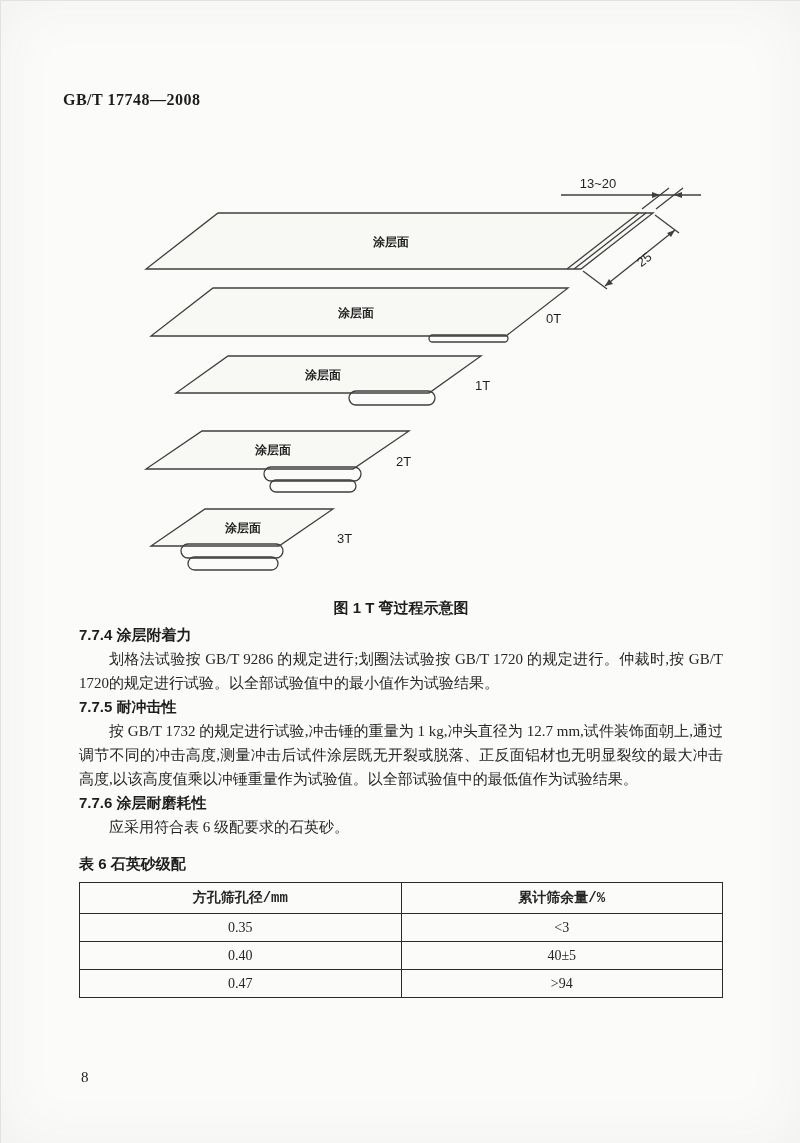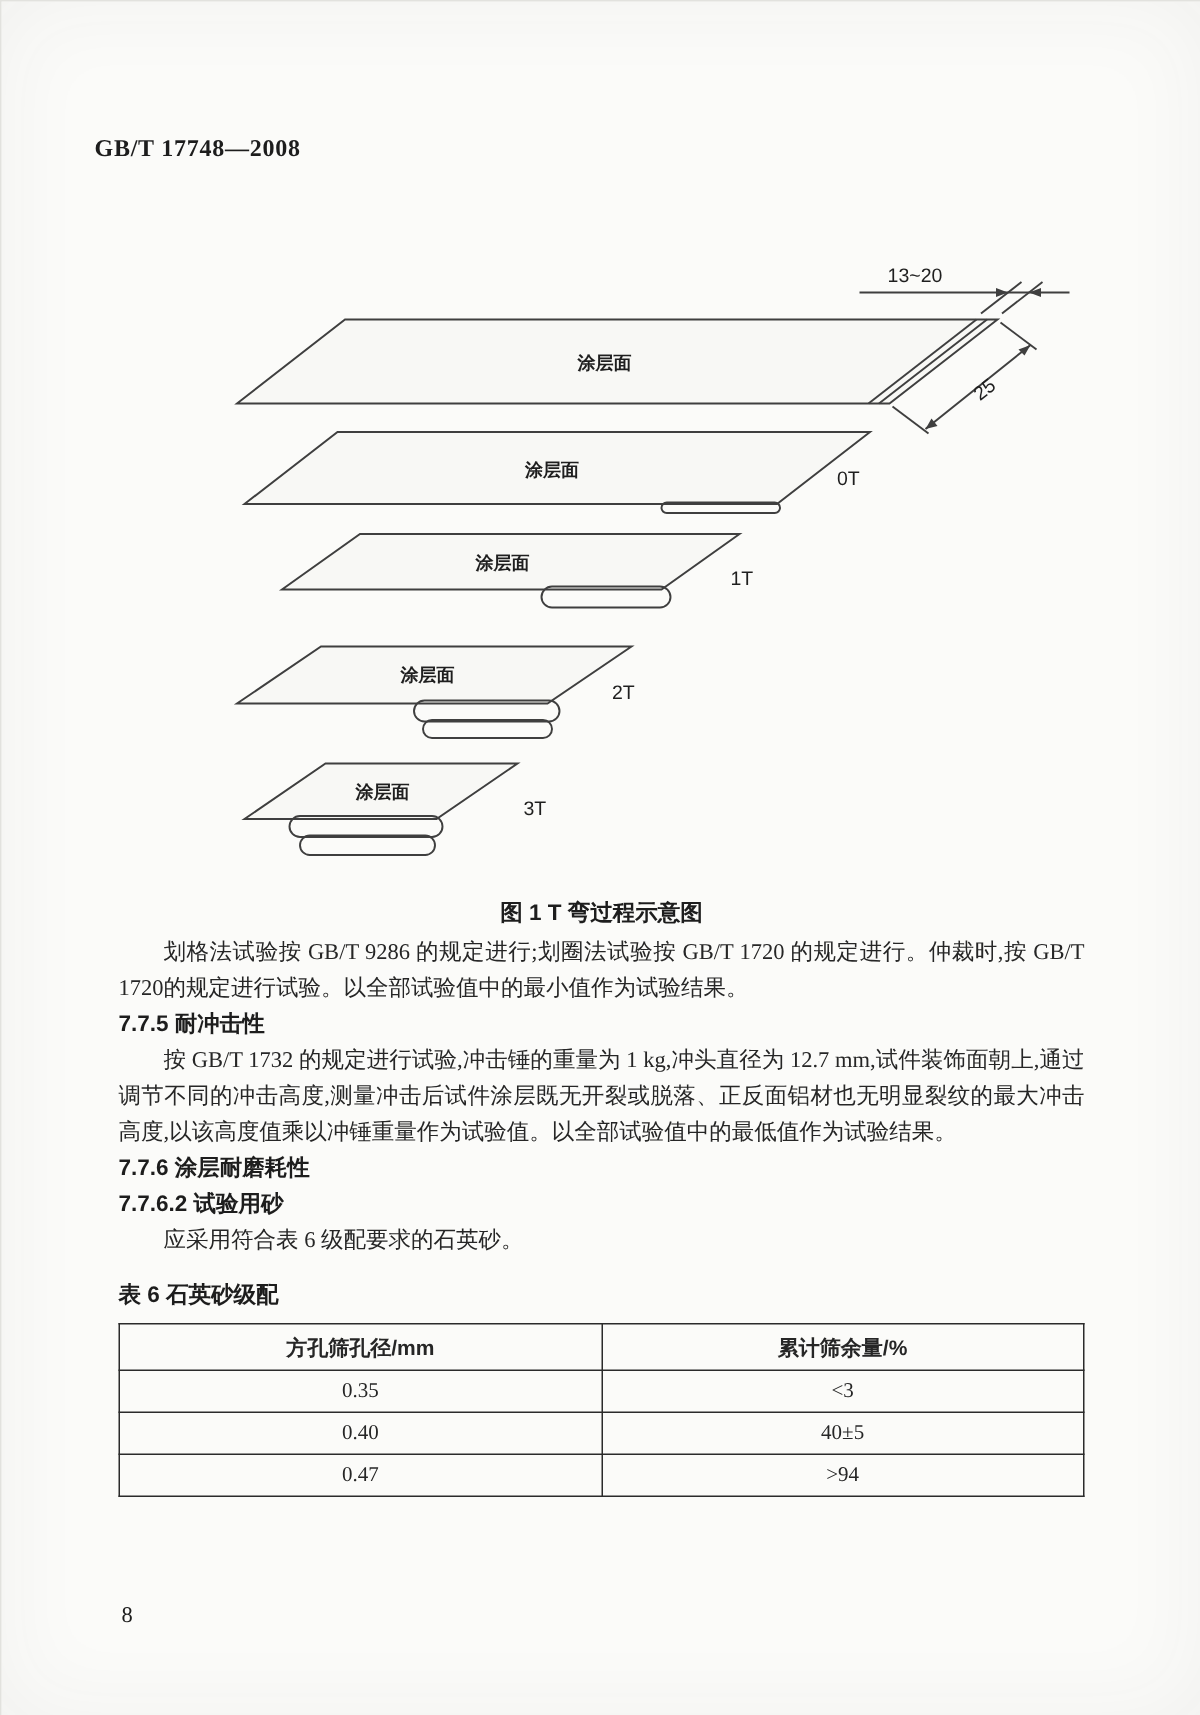--- a/index.html
+++ b/index.html
@@ -8,21 +8,21 @@
     background:#fbfbf9; overflow:hidden;
     font-family:"Liberation Serif", serif; color:#222;
     box-shadow: inset 0 0 60px rgba(60,60,50,0.05);
     border:1px solid #e2e2de;
   }
   .doc-header {
     position:absolute; left:62px; top:90px;
     font-family:"Liberation Serif", serif;
     font-weight:bold; font-size:16px; letter-spacing:0.5px; color:#1d1d1d;
   }
-  .figure-wrap { position:absolute; left:12px; top:160px; width:708px; height:442px; }
+  .figure-wrap { position:absolute; left:0; top:160px; width:708px; height:442px; }
   .figure-caption {
     position:absolute; left:0; top:598px; width:800px; text-align:center;
     font-family:"Liberation Sans", sans-serif; font-weight:bold; font-size:15px; color:#1d1d1d;
   }
   .content {
     position:absolute; left:78px; top:622px; width:644px;
     font-size:15px; line-height:24px; text-align:justify;
   }
   .sec-heading {
     font-family:"Liberation Sans", sans-serif;
@@ -34,21 +34,21 @@
     font-family:"Liberation Sans", sans-serif; font-weight:bold; font-size:15px;
     text-align:left; line-height:24px; margin-top:13px; color:#1d1d1d;
   }
   table.data {
     width:100%; border-collapse:collapse; margin-top:6px;
     font-size:14px; color:#262626;
   }
   table.data th, table.data td {
     border:1px solid #2b2b2b; text-align:center; padding:0;
   }
-  table.data th { height:30px; font-weight:bold; font-family:Liberation Sans, sans-serif; }
+  table.data th { height:30px; font-weight:bold; font-family:Liberation Mono, monospace; }
   table.data td { height:27px; }
   table.data col.c1 { width:50%; }
   .page-number {
     position:absolute; left:80px; top:1068px; font-size:15px; color:#1d1d1d;
   }
   svg text {
     font-family:"Liberation Sans", sans-serif; fill:#1f1f1f;
   }
   svg .strip-label { font-size:12px; font-weight:bold; }
   svg .bend-label { font-size:13px; }
@@ -121,29 +121,29 @@
       <text class="bend-label" x="545" y="162">0T</text>
       <text class="bend-label" x="474" y="229">1T</text>
       <text class="bend-label" x="395" y="305">2T</text>
       <text class="bend-label" x="336" y="382">3T</text>
     </svg>
   </div>
 
   <div class="figure-caption">图 1  T 弯过程示意图</div>
 
   <div class="content">
+    <h3 class="sec-heading">7.7.4  涂层附着力</h3>
     <p class="sec-para">划格法试验按 GB/T 9286 的规定进行;划圈法试验按 GB/T 1720 的规定进行。仲裁时,按 GB/T 1720的规定进行试验。以全部试验值中的最小值作为试验结果。</p>
 
     <h3 class="sec-heading">7.7.5  耐冲击性</h3>
     <p class="sec-para">按 GB/T 1732 的规定进行试验,冲击锤的重量为 1 kg,冲头直径为 12.7 mm,试件装饰面朝上,通过调节不同的冲击高度,测量冲击后试件涂层既无开裂或脱落、正反面铝材也无明显裂纹的最大冲击高度,以该高度值乘以冲锤重量作为试验值。以全部试验值中的最低值作为试验结果。</p>
 
     <h3 class="sec-heading">7.7.6  涂层耐磨耗性</h3>
 
 
-    <h3 class="sec-heading">7.7.6.2  试验用砂</h3>
     <p class="sec-para">应采用符合表 6 级配要求的石英砂。</p>
 
     <div class="table-caption">表 6  石英砂级配</div>
 
     <table class="data">
       <colgroup>
           <col class="c1">
           <col>
         </colgroup>
       <thead>

